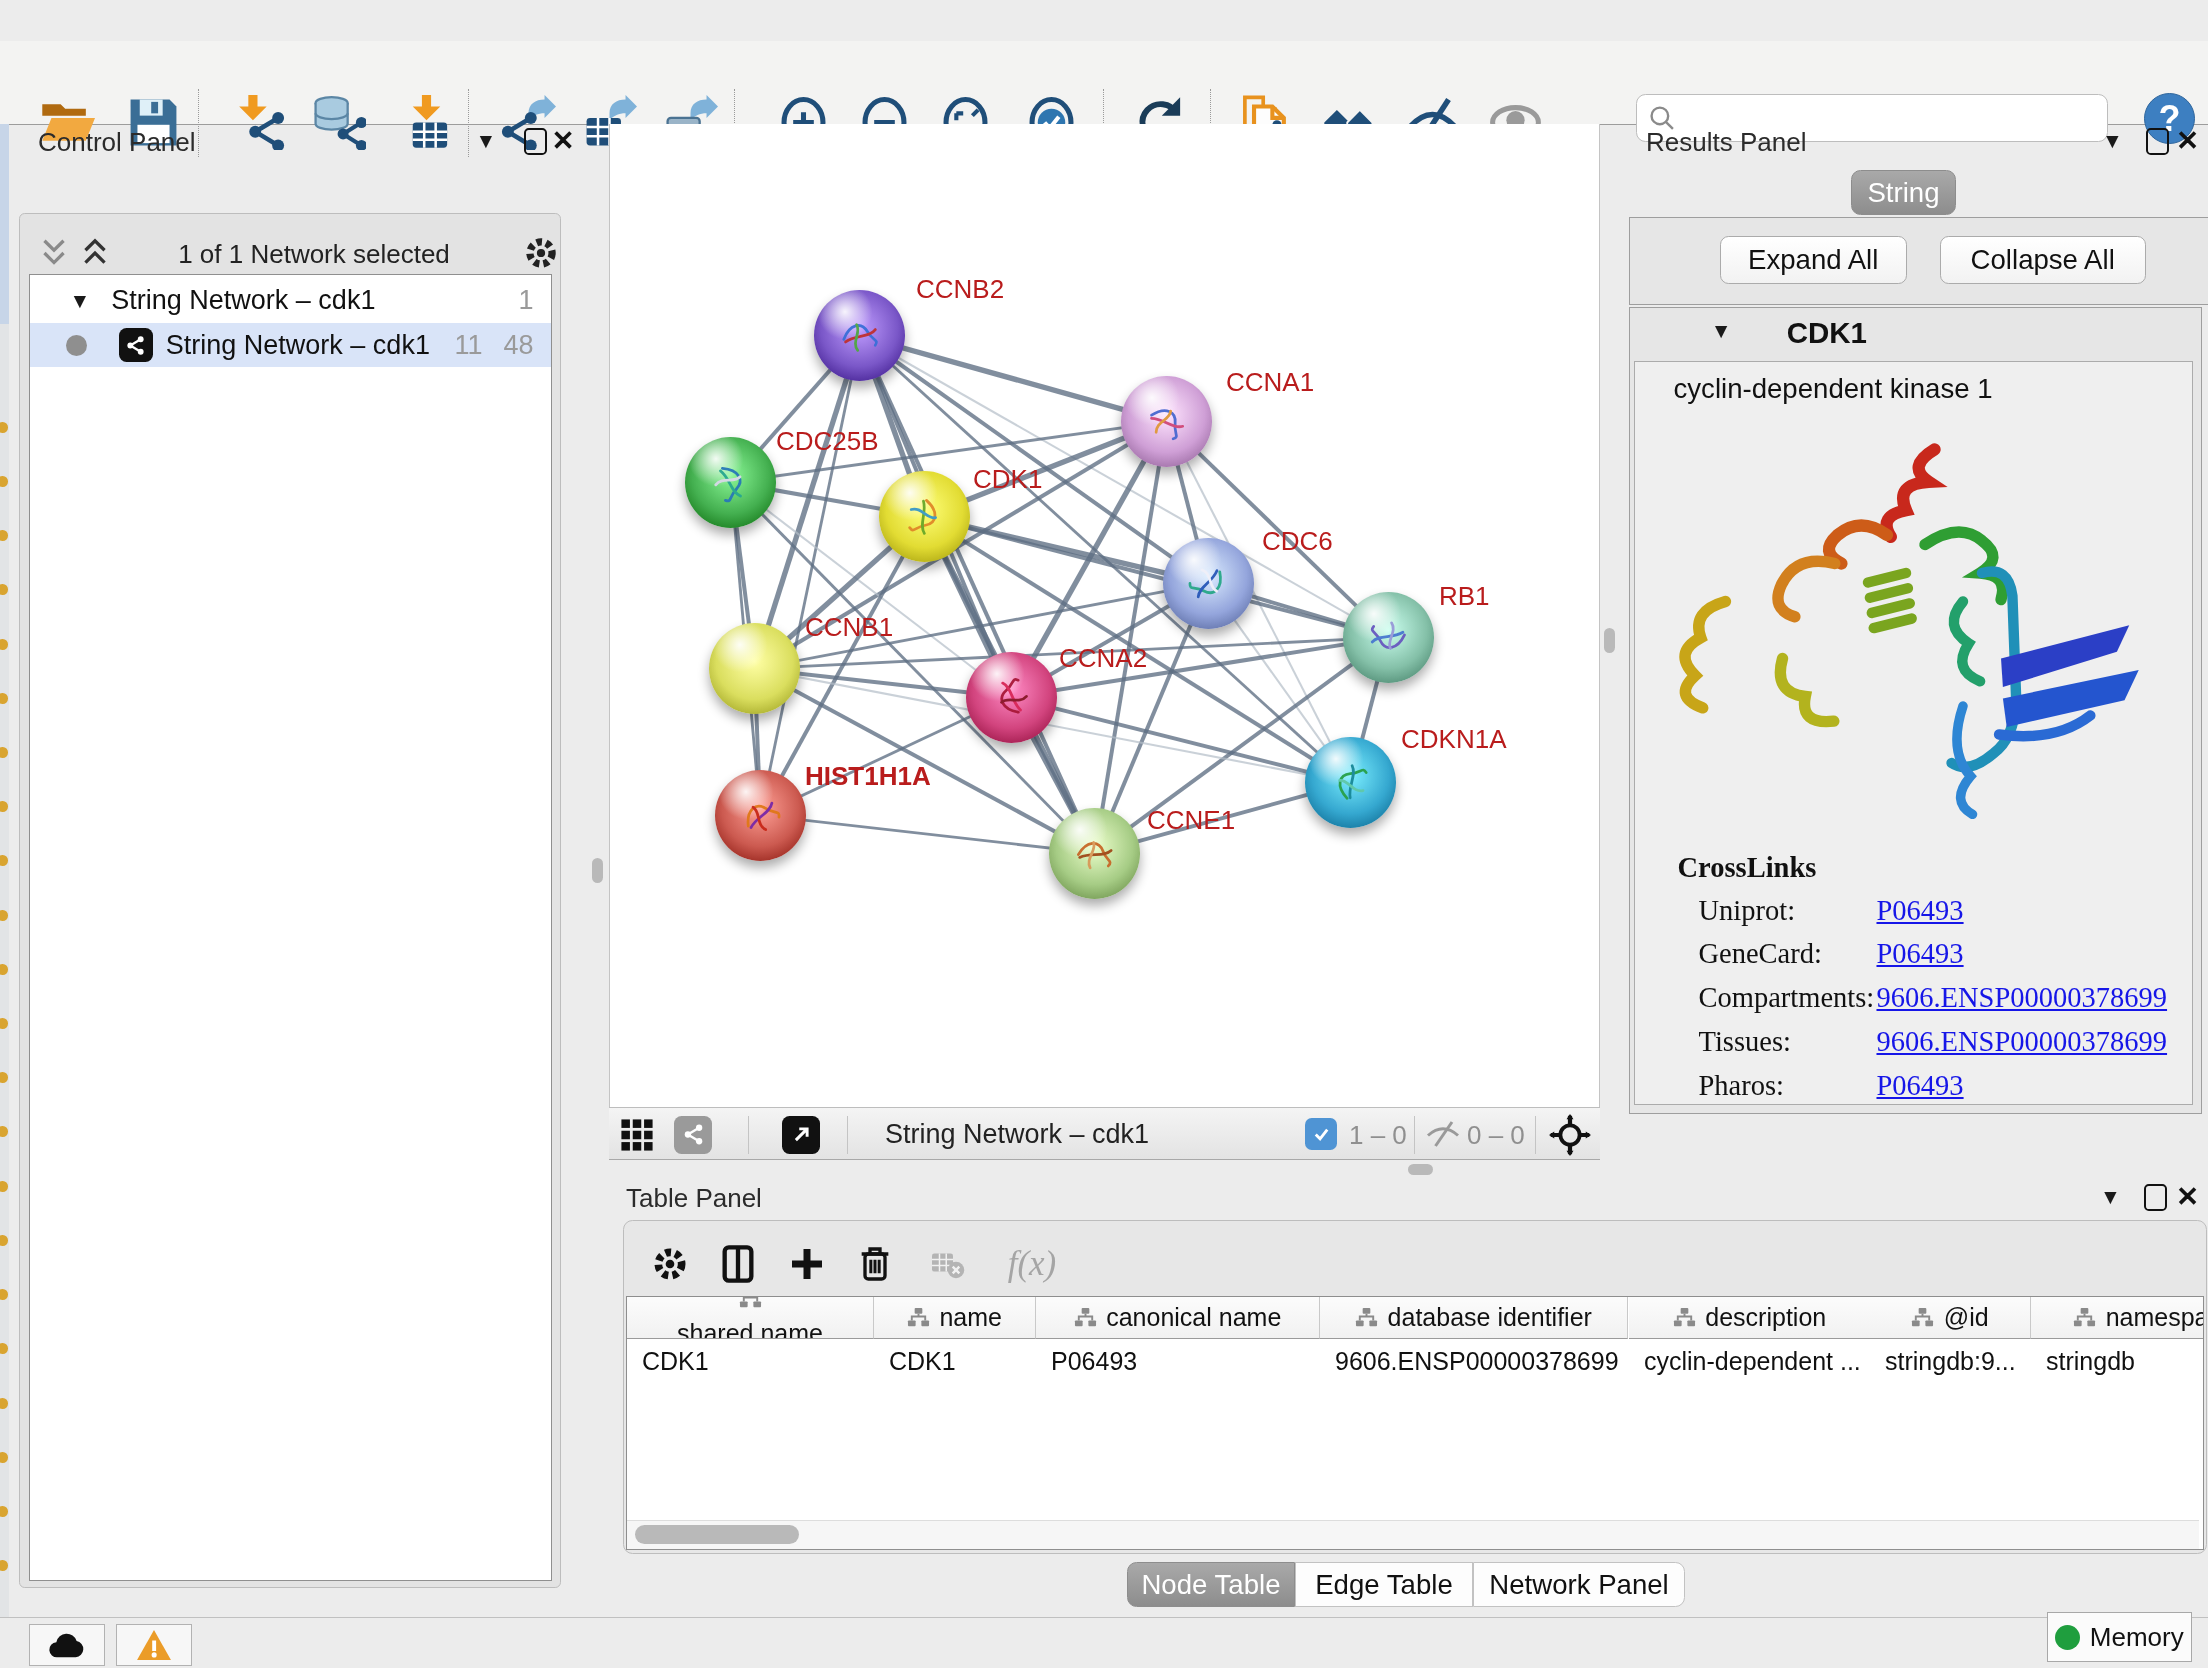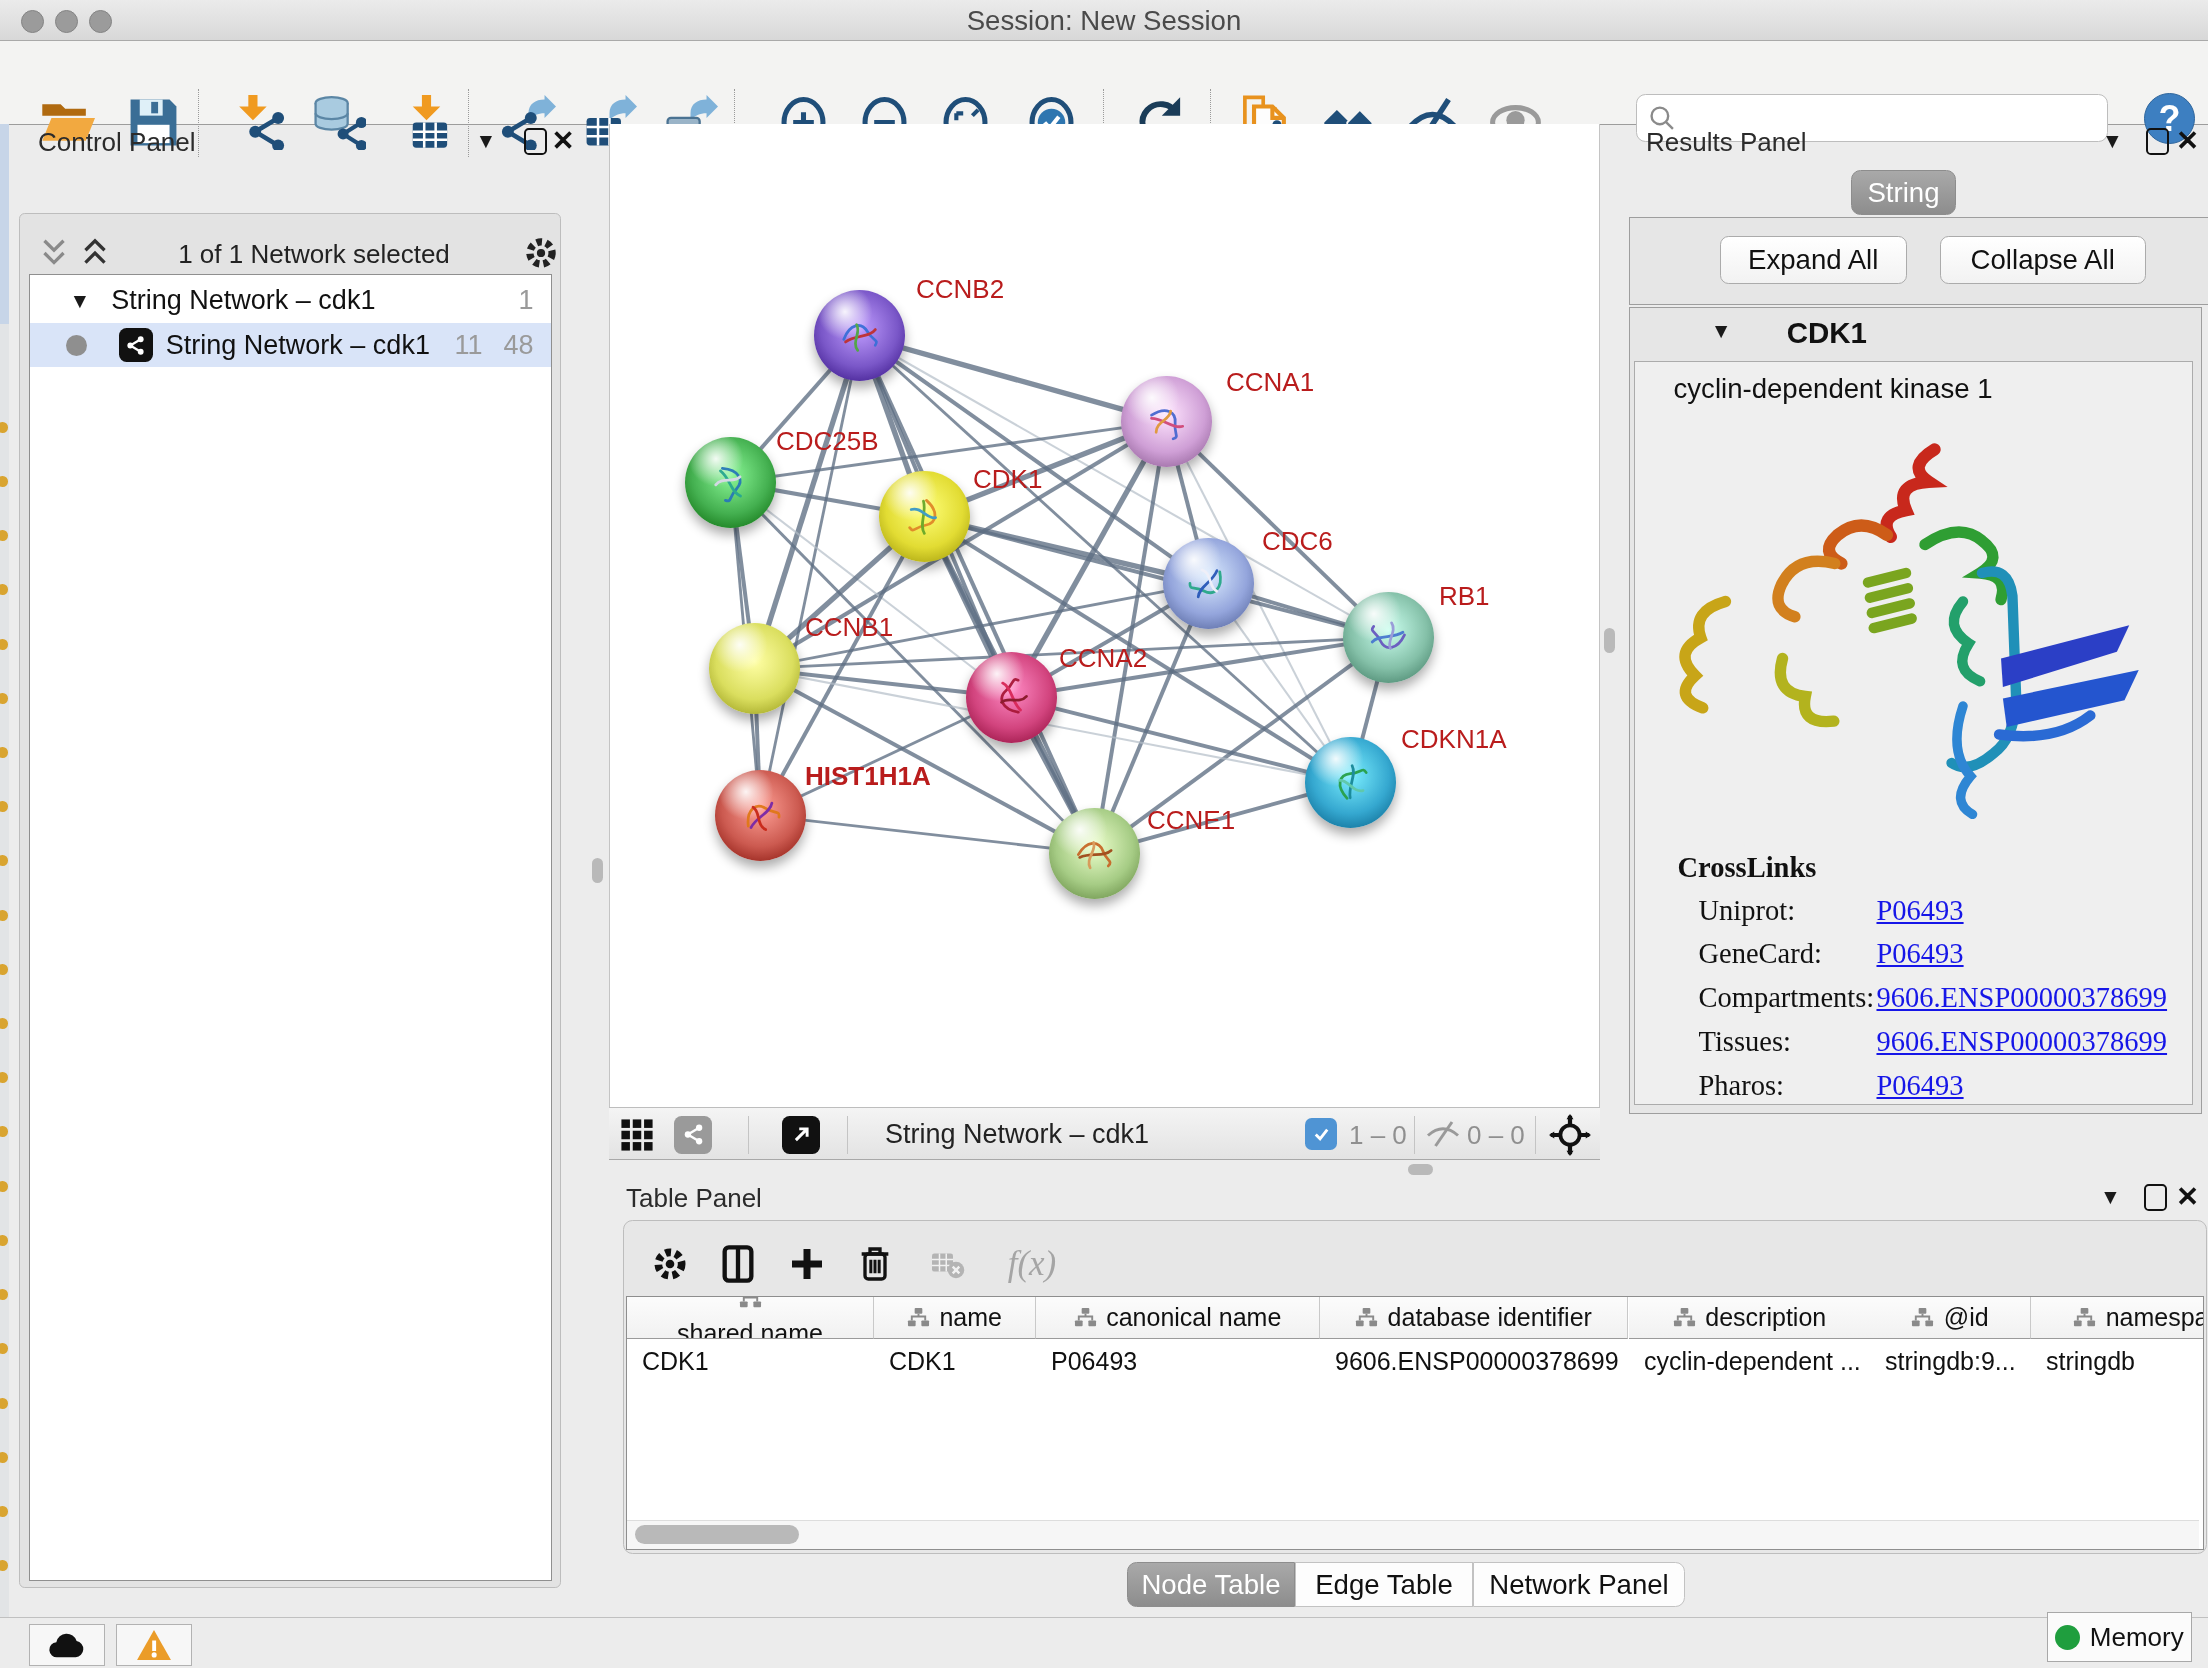--- a/index.html
+++ b/index.html
@@ -64,26 +64,20 @@
   .membtn{position:absolute;left:2047px;top:-5.7px;width:143px;height:48px;background:#fbfbfb;border:1.9px solid #a8a8a8;display:flex;align-items:center;justify-content:center;gap:9.5px;font-size:26px;color:#111;}
   .dot{border-radius:50%;}
   .handle{position:absolute;background:#b9b9b9;border-radius:7.6px;}
   .leftstrip{left:0;top:124px;width:8.6px;height:1545px;background:#e2e4e6;}
 </style>
 </head>
 <body>
 
 <div id="app">
 
-  <div class="abs titlebar">
-    <span class="tlight" style="left:21px"></span>
-    <span class="tlight" style="left:55px"></span>
-    <span class="tlight" style="left:89px"></span>
-    <div class="wintitle">Session: New Session</div>
-  </div>
 
   <div class="abs toolbar">
     <div class="tbi" style="left:40px">
       <svg viewBox="0 0 24 24">
           <path fill="#b06a10" d="M1 4h8l2 2h9v3H1z"></path>
           <path fill="#f2a940" d="M1 20l4-10h19l-4 10z"></path>
         </svg>
       </div>
     <div class="tbi" style="left:126px">
       <svg viewBox="0 0 24 24">

